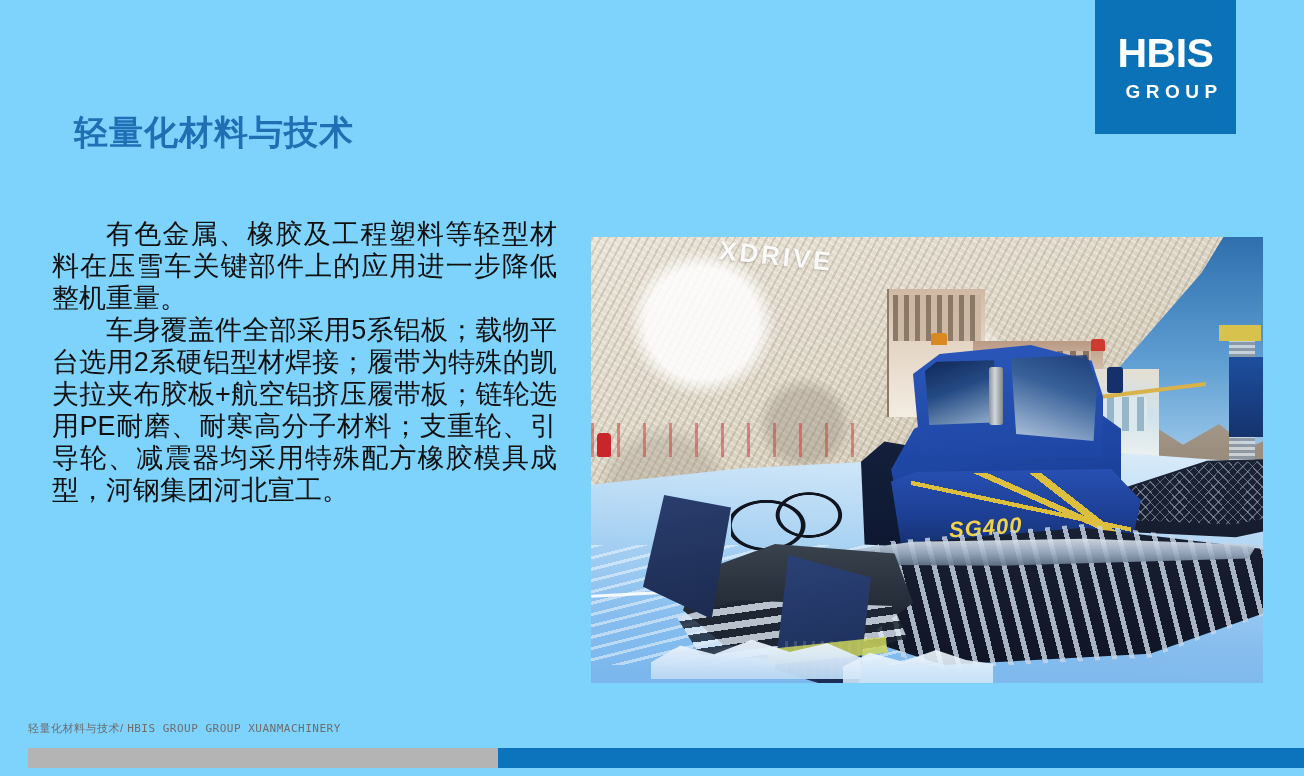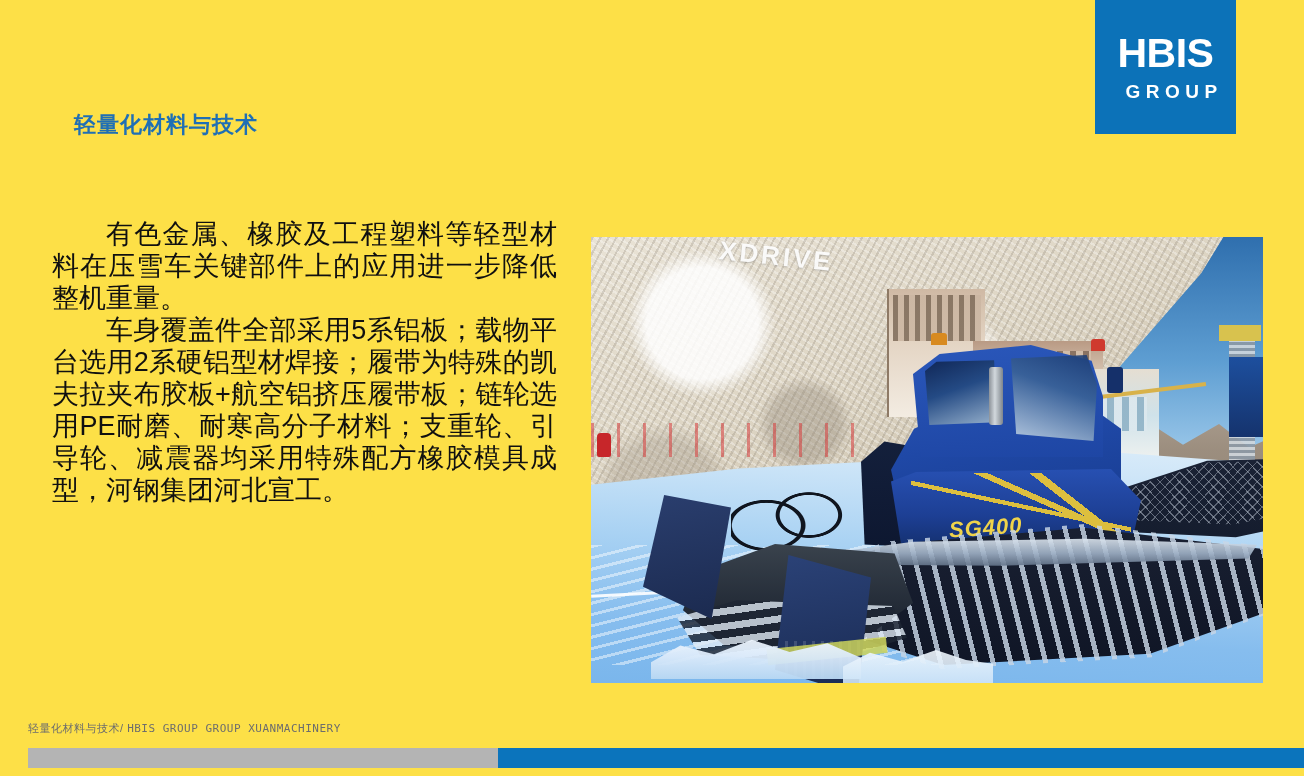--- a/index.html
+++ b/index.html
@@ -12,21 +12,21 @@
     height: 776px;
     position: relative;
     overflow: hidden;
     font-family: "Liberation Sans", "DejaVu Sans", sans-serif;
   }
 
   
   .slide {
     position: absolute;
     inset: 0;
-    background: #fde047;
+    background: #7dd3fc;
   }
 
   
   .logo-block {
     position: absolute;
     left: 1095px;
     top: 0px;
     width: 141px;
     height: 134px;
     background: #0C72B8;
@@ -52,21 +52,21 @@
     margin-top: 8px;
     margin-left: 17px;
     font-family: "Liberation Sans", sans-serif;
   }
 
   
   .slide-title {
     position: absolute;
     left: 74px;
     top: 112px;
-    font-size: 22px;
+    font-size: 34px;
     font-weight: 700;
     color: #1F6FB5;
     letter-spacing: 1px;
     line-height: 1.2;
     white-space: nowrap;
   }
 
   
   .body-col {
     position: absolute;

